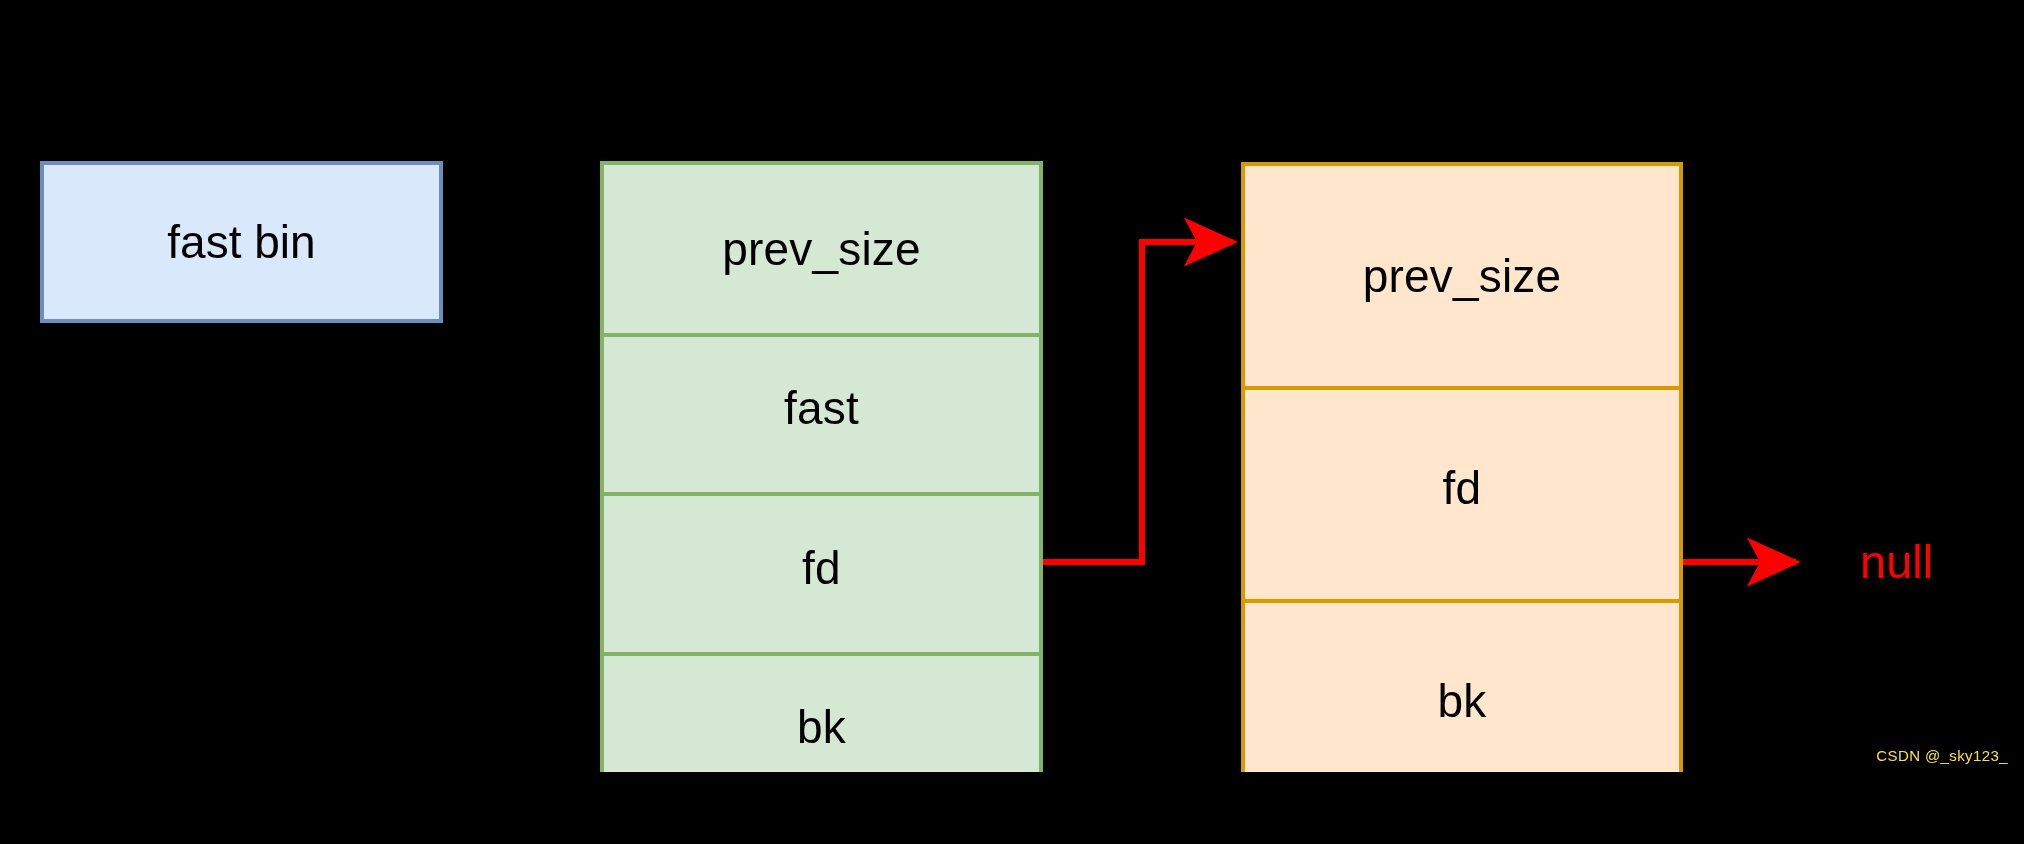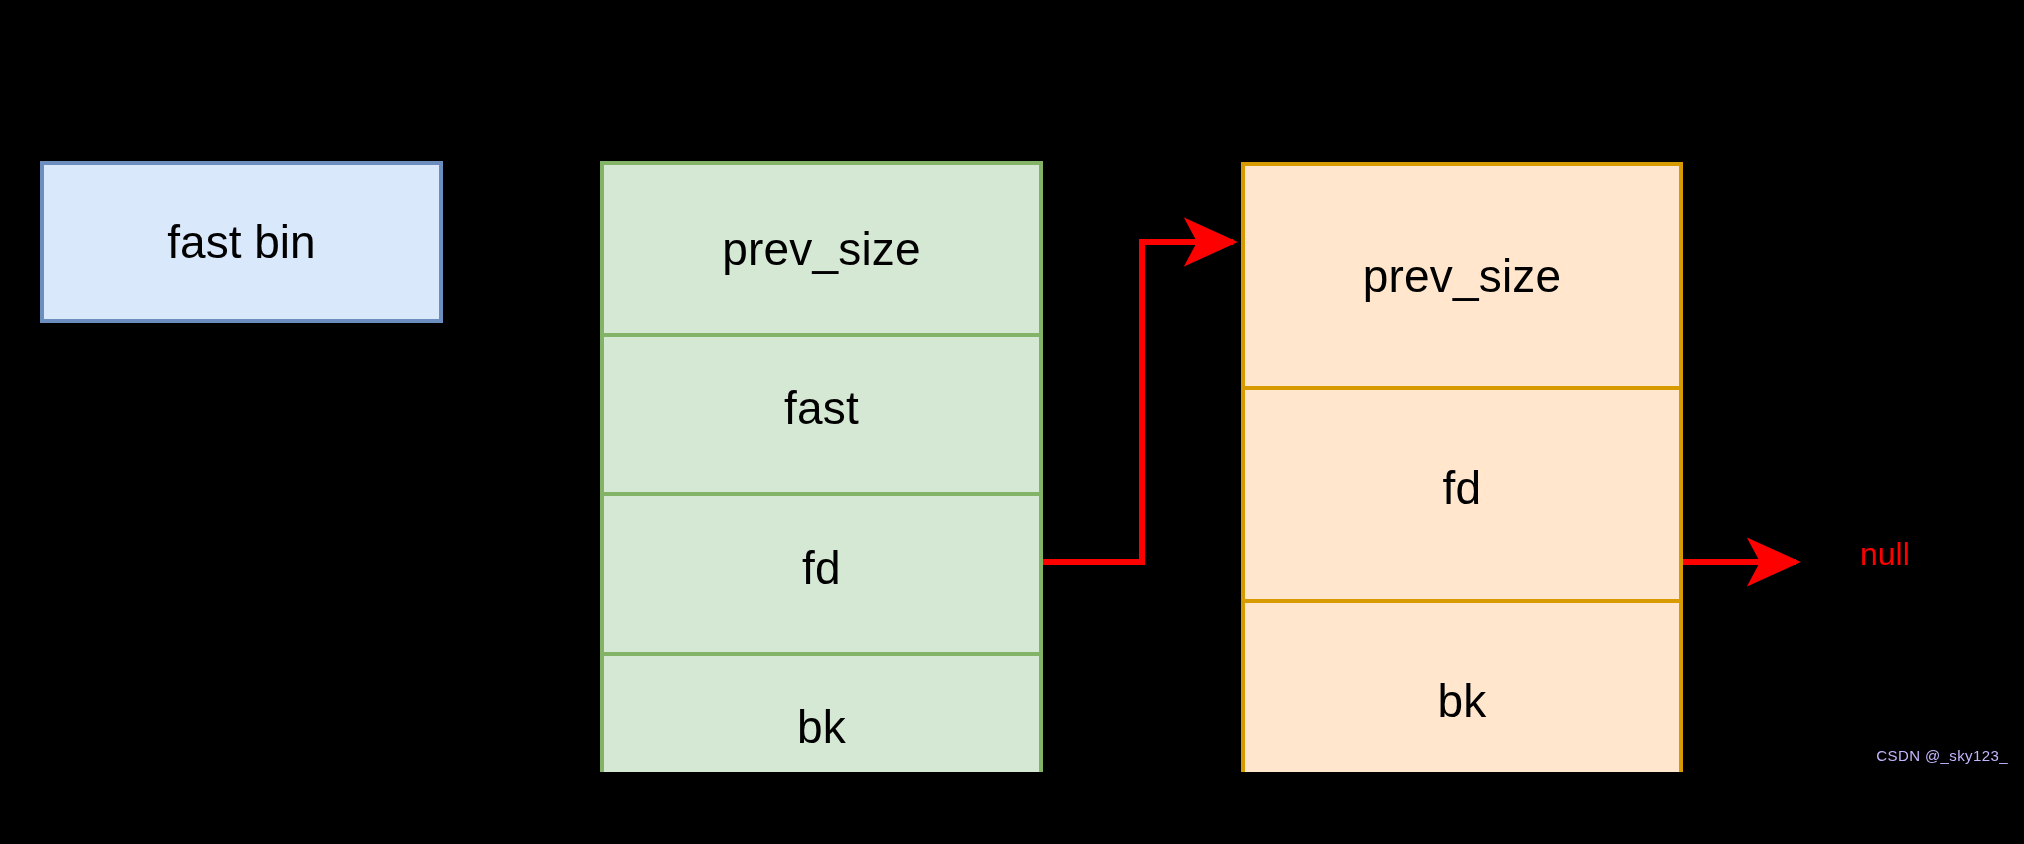--- a/index.html
+++ b/index.html
@@ -80,33 +80,33 @@
     left: 0;
     top: 0;
     width: 2024px;
     height: 844px;
     pointer-events: none;
   }
 
   
   .null-label {
     position: absolute;
-    font-size: 32px;
+    font-size: 47px;
     color: #ff0000;
     white-space: nowrap;
     line-height: 1;
   }
 
   
   .watermark {
     position: absolute;
     right: 16px;
     bottom: 8px;
     font-size: 15px;
-    color: #c4b5fd;
+    color: #fde047;
     white-space: nowrap;
     letter-spacing: 0.4px;
     margin-top: 43px;
   }
 </style>
 </head>
 <body>
 
 <div id="canvas">
 

